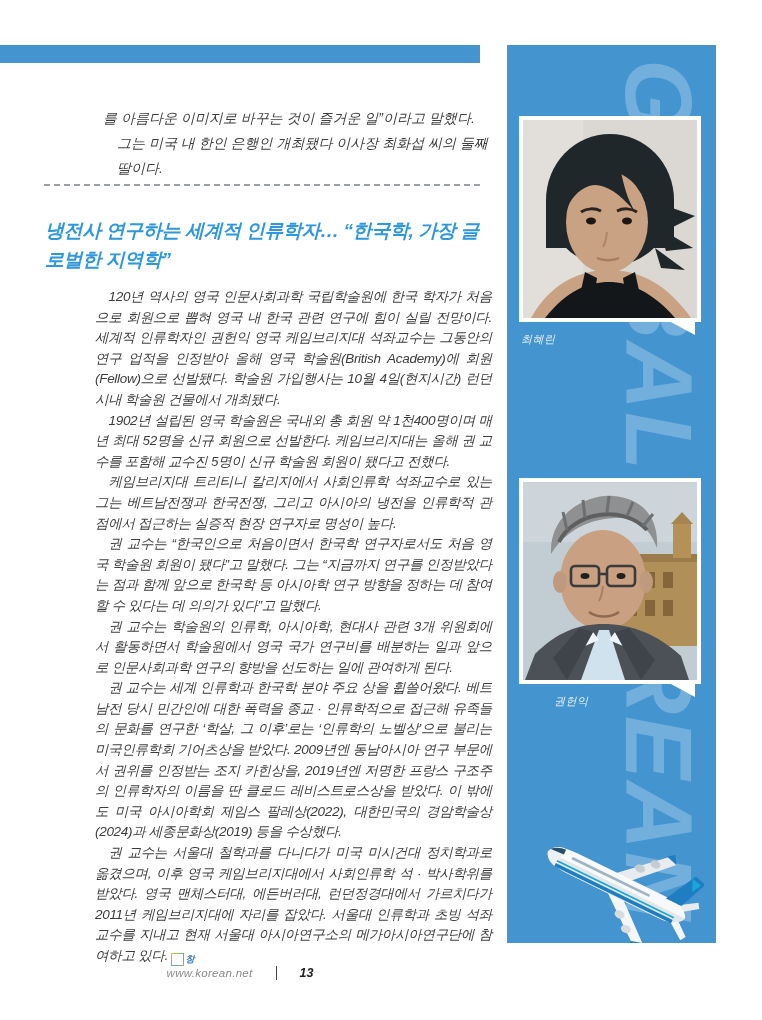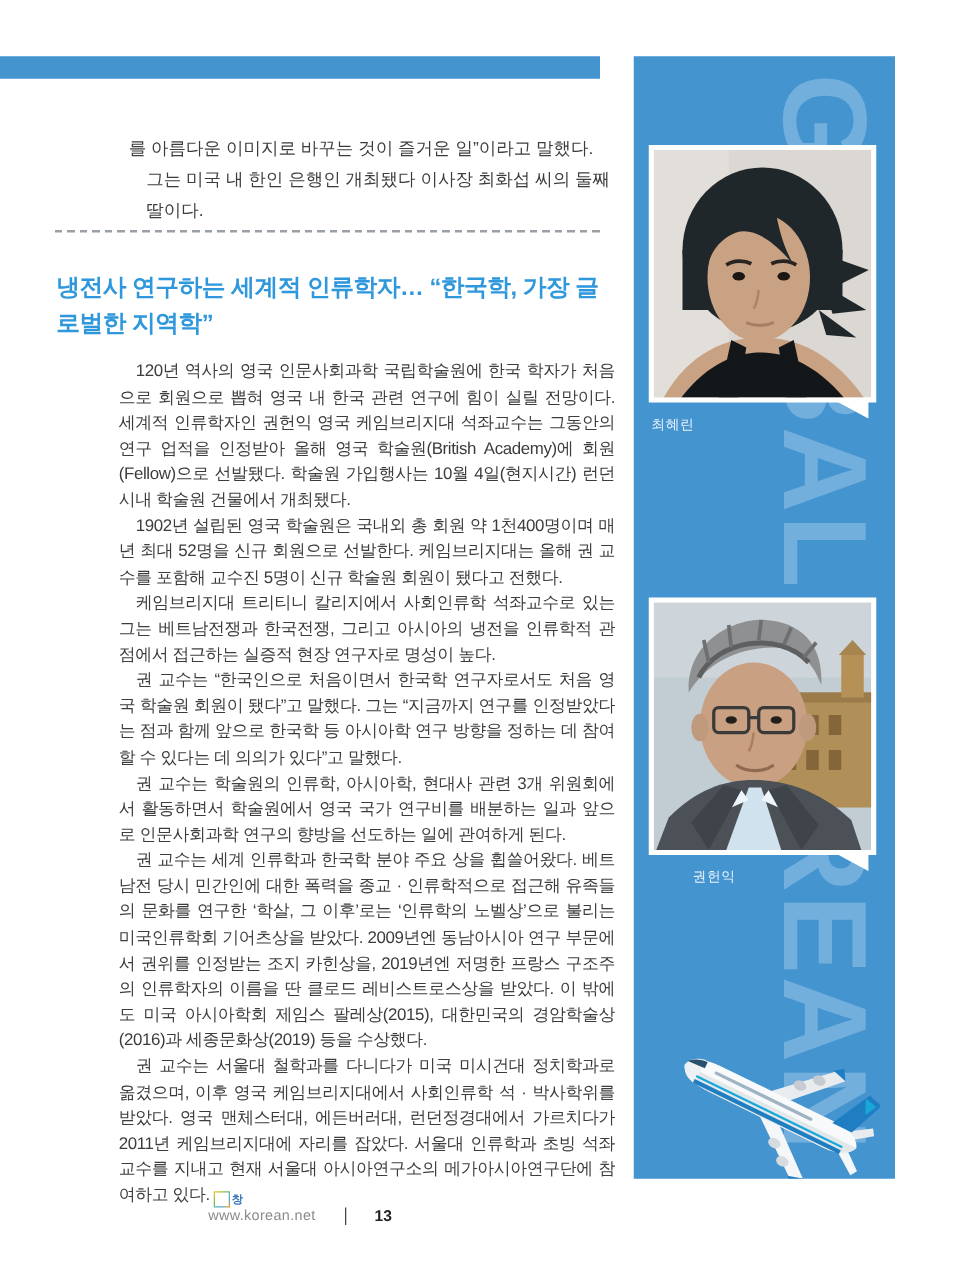--- a/index.html
+++ b/index.html
@@ -1,18 +1,18 @@
 <!DOCTYPE html>
 <html><head>
 <meta charset="utf-8">
 <style>
   html,body{margin:0;padding:0;background:#ffffff;}
   .page{
     position:relative;width:756px;height:1020px;background:#fff;overflow:hidden;
-    font-family:"Liberation Sans","DejaVu Sans",sans-serif;color:#3c3c3c;
+    font-family:"Liberation Sans","DejaVu Sans",sans-serif;color:#3c3c3c;font-style:italic;
   }
   
   .topbar{position:absolute;left:0;top:45px;width:480px;height:18px;background:#4494d0;}
   
   .intro{position:absolute;left:103px;top:106px;width:385px;font-size:14px;line-height:25px;color:#3c3c3c;}
   .intro .l2{padding-left:14px;}
   
   .dashes{position:absolute;left:44px;top:184px;width:437px;height:2px;
     background:repeating-linear-gradient(90deg,#9aa0a6 0 6px,transparent 6px 10px);}
   
@@ -67,21 +67,21 @@
   <div class="headline">
     <div>냉전사 연구하는 세계적 인류학자… “한국학, 가장 글로벌한 지역학”</div>
   </div>
 
   <div class="body-col">
     <p>120년 역사의 영국 인문사회과학 국립학술원에 한국 학자가 처음으로 회원으로 뽑혀 영국 내 한국 관련 연구에 힘이 실릴 전망이다. 세계적 인류학자인 권헌익 영국 케임브리지대 석좌교수는 그동안의 연구 업적을 인정받아 올해 영국 학술원(British Academy)에 회원(Fellow)으로 선발됐다. 학술원 가입행사는 10월 4일(현지시간) 런던 시내 학술원 건물에서 개최됐다.</p>
     <p>1902년 설립된 영국 학술원은 국내외 총 회원 약 1천400명이며 매년 최대 52명을 신규 회원으로 선발한다. 케임브리지대는 올해 권 교수를 포함해 교수진 5명이 신규 학술원 회원이 됐다고 전했다.</p>
     <p>케임브리지대 트리티니 칼리지에서 사회인류학 석좌교수로 있는 그는 베트남전쟁과 한국전쟁, 그리고 아시아의 냉전을 인류학적 관점에서 접근하는 실증적 현장 연구자로 명성이 높다.</p>
     <p>권 교수는 “한국인으로 처음이면서 한국학 연구자로서도 처음 영국 학술원 회원이 됐다”고 말했다. 그는 “지금까지 연구를 인정받았다는 점과 함께 앞으로 한국학 등 아시아학 연구 방향을 정하는 데 참여할 수 있다는 데 의의가 있다”고 말했다.</p>
     <p>권 교수는 학술원의 인류학, 아시아학, 현대사 관련 3개 위원회에서 활동하면서 학술원에서 영국 국가 연구비를 배분하는 일과 앞으로 인문사회과학 연구의 향방을 선도하는 일에 관여하게 된다.</p>
-    <p>권 교수는 세계 인류학과 한국학 분야 주요 상을 휩쓸어왔다. 베트남전 당시 민간인에 대한 폭력을 종교 · 인류학적으로 접근해 유족들의 문화를 연구한 ‘학살, 그 이후’로는 ‘인류학의 노벨상’으로 불리는 미국인류학회 기어츠상을 받았다. 2009년엔 동남아시아 연구 부문에서 권위를 인정받는 조지 카힌상을, 2019년엔 저명한 프랑스 구조주의 인류학자의 이름을 딴 클로드 레비스트로스상을 받았다. 이 밖에도 미국 아시아학회 제임스 팔레상(2015), 대한민국의 경암학술상(2016)과 세종문화상(2019) 등을 수상했다.</p>
+    <p>권 교수는 세계 인류학과 한국학 분야 주요 상을 휩쓸어왔다. 베트남전 당시 민간인에 대한 폭력을 종교 · 인류학적으로 접근해 유족들의 문화를 연구한 ‘학살, 그 이후’로는 ‘인류학의 노벨상’으로 불리는 미국인류학회 기어츠상을 받았다. 2009년엔 동남아시아 연구 부문에서 권위를 인정받는 조지 카힌상을, 2019년엔 저명한 프랑스 구조주의 인류학자의 이름을 딴 클로드 레비스트로스상을 받았다. 이 밖에도 미국 아시아학회 제임스 팔레상(2022), 대한민국의 경암학술상(2024)과 세종문화상(2019) 등을 수상했다.</p>
     <p><span>권 교수는 서울대 철학과를 다니다가 미국 미시건대 정치학과로 옮겼으며, 이후 영국 케임브리지대에서 사회인류학 석 · 박사학위를 받았다. 영국 맨체스터대, 에든버러대, 런던정경대에서 가르치다가 2011년 케임브리지대에 자리를 잡았다. 서울대 인류학과 초빙 석좌교수를 지내고 현재 서울대 아시아연구소의 메가아시아연구단에 참여하고 있다.</span><span class="endmark"><span>창</span></span></p>
   </div>
 
   <div class="footer">
     <span class="site">www.korean.net</span>
     <span class="sep"></span>
     <span class="num">13</span>
   </div>
 
   <div class="sidebar">

